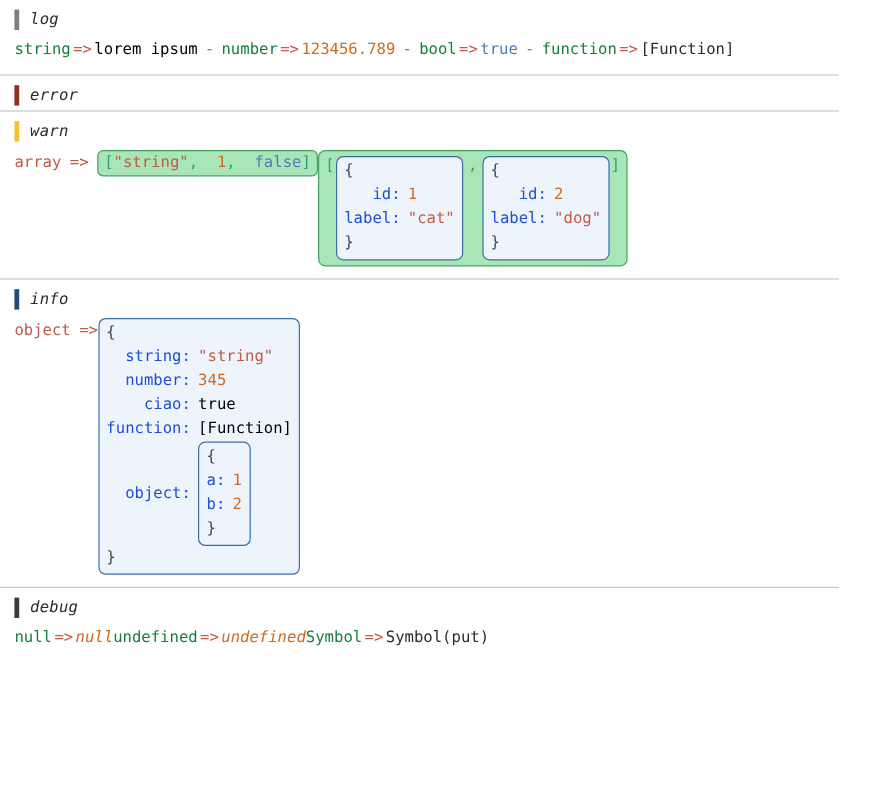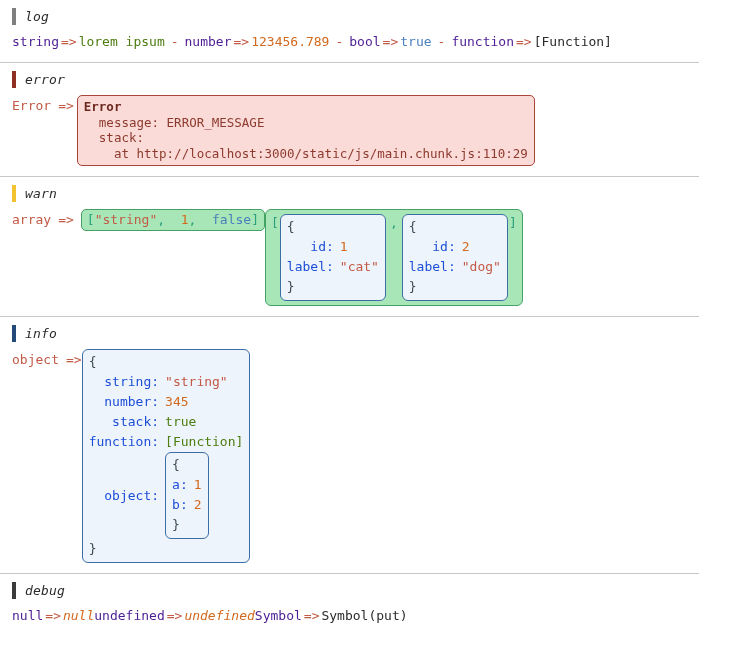--- a/index.html
+++ b/index.html
@@ -46,31 +46,31 @@
   }
 
   
   .row {
     display: flex;
     align-items: flex-start;
     padding: 3px 0 10px 12px;
     flex-wrap: nowrap;
     line-height: 20px;
   }
-  .lbl  { color: #4c1d95; }
+  .lbl  { color: #15803d; }
   .arrow{ color: #c25a46; padding: 0 2px;}
   .sep  { color: #c25a46; padding: 0 6px;}
 
   .v-str    { color: #c25a46; }
   .v-num    { color: #d2691e; }
   .v-bool   { color: #4a7fbd; }
   .v-fn     { color: #2b2b2b; }
   .v-nullish{ color: #d2691e; font-style: italic; }
   .v-symbol { color: #2b2b2b; }
-  .v-plain  { color: #4d7c0f; }
+  .v-plain  { color: #000000; }
 
   .spacer { display:inline-block; width: 7px; }
 
   
   .err-box {
     background: #fadbd8;
     border: 1px solid #a9463a;
     border-radius: 5px;
     padding: 3px 6px 4px 6px;
     color: #8e3a2e;
@@ -175,27 +175,20 @@
         <span class="v-fn">[Function]</span>
       </div>
     <div class="divider"></div>
   </div>
 
   <div class="section">
     <div class="sec-head">
       <span class="sec-bar" style="background:#8e2f22"></span>
       <span class="sec-label">error</span>
     </div>
-    <div class="row">
-      <span class="eq-label"><span>Error</span><span class="spacer"></span><span>=&gt;</span></span>
-      <span class="err-box"><span class="err-title">Error</span><span id="err-lines">
-  message: ERROR_MESSAGE
-  stack:
-    at http://localhost:3000/static/js/main.chunk.js:110:29</span></span>
-    </div>
     <div class="divider"></div>
   </div>
 
   <div class="section">
     <div class="sec-head">
       <span class="sec-bar" style="background:#f2c230"></span>
       <span class="sec-label">warn</span>
     </div>
     <div class="row">
       <span class="eq-label"><span>array</span><span class="spacer"></span><span>=&gt;</span><span class="spacer"></span></span>
@@ -249,21 +242,21 @@
           <span class="obj-rows">
             <span class="obj-row">
               <span class="obj-key">string:</span>
               <span class="obj-val"><span class="v-str">"string"</span></span>
             </span>
             <span class="obj-row">
               <span class="obj-key">number:</span>
               <span class="obj-val"><span class="v-num">345</span></span>
             </span>
             <span class="obj-row">
-              <span class="obj-key">stack:</span>
+              <span class="obj-key">ciao:</span>
               <span class="obj-val"><span class="v-plain">true</span></span>
             </span>
             <span class="obj-row">
               <span class="obj-key">function:</span>
               <span class="obj-val"><span class="v-plain">[Function]</span></span>
             </span>
             <span class="obj-row">
               <span class="obj-key">object:</span>
               <span class="obj-val"><span class="mini-obj"><span class="brace">{</span><span class="obj-rows"><span class="obj-row"><span class="obj-key">a:</span><span class="obj-val"><span class="v-num">1</span></span></span><span class="obj-row"><span class="obj-key">b:</span><span class="obj-val"><span class="v-num">2</span></span></span></span><span class="brace">}</span></span></span>
             </span>

